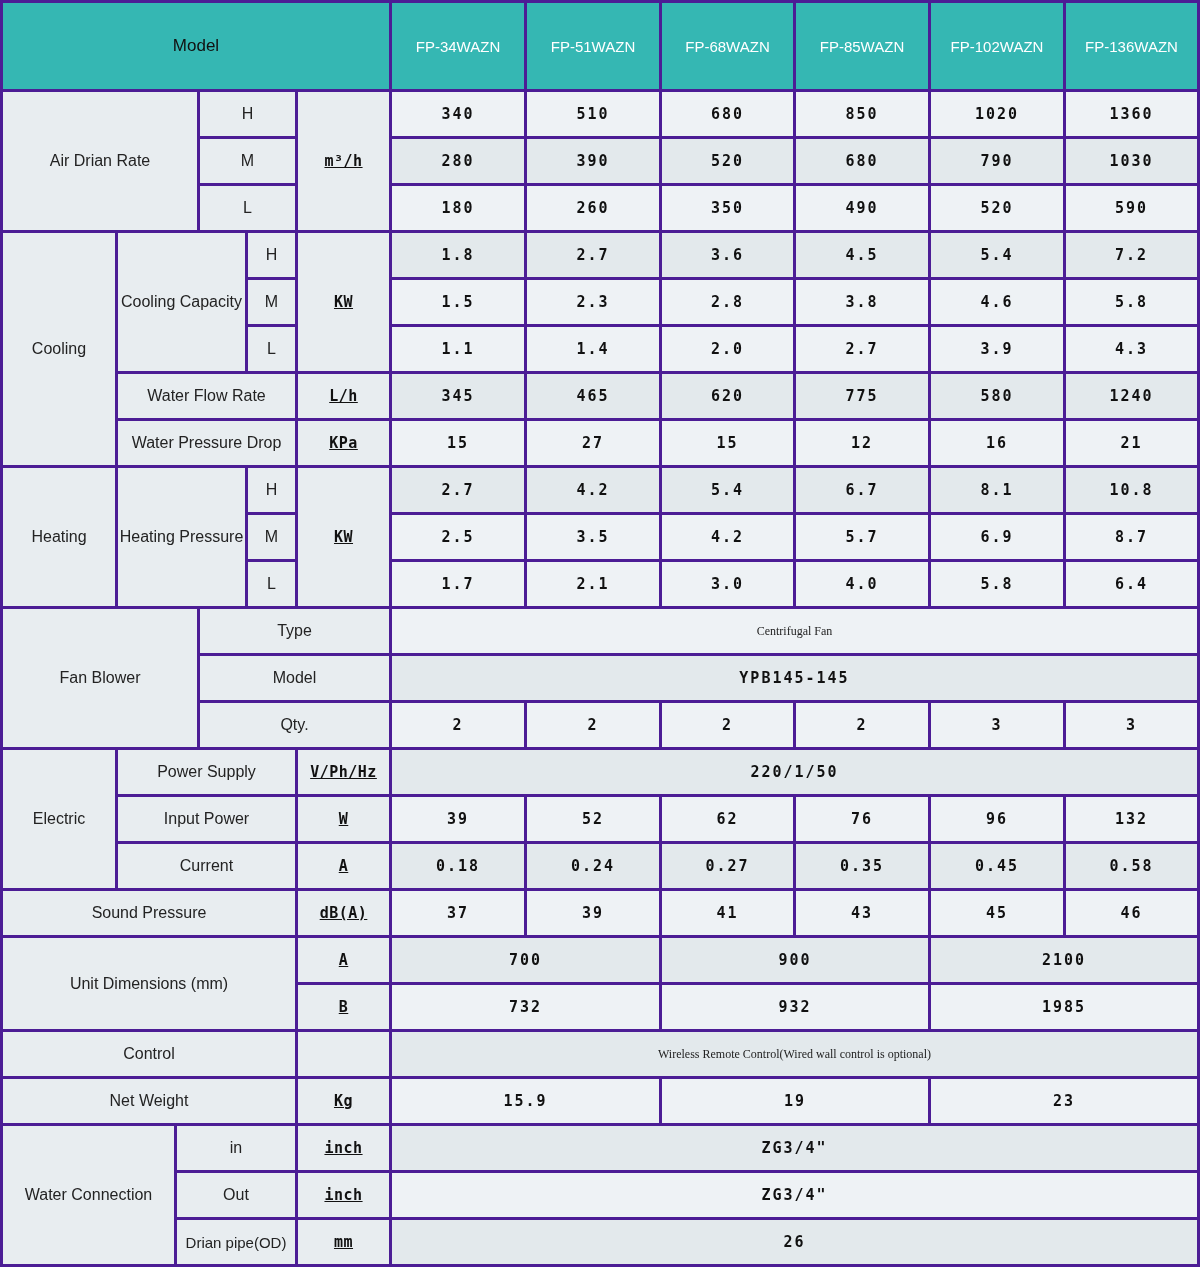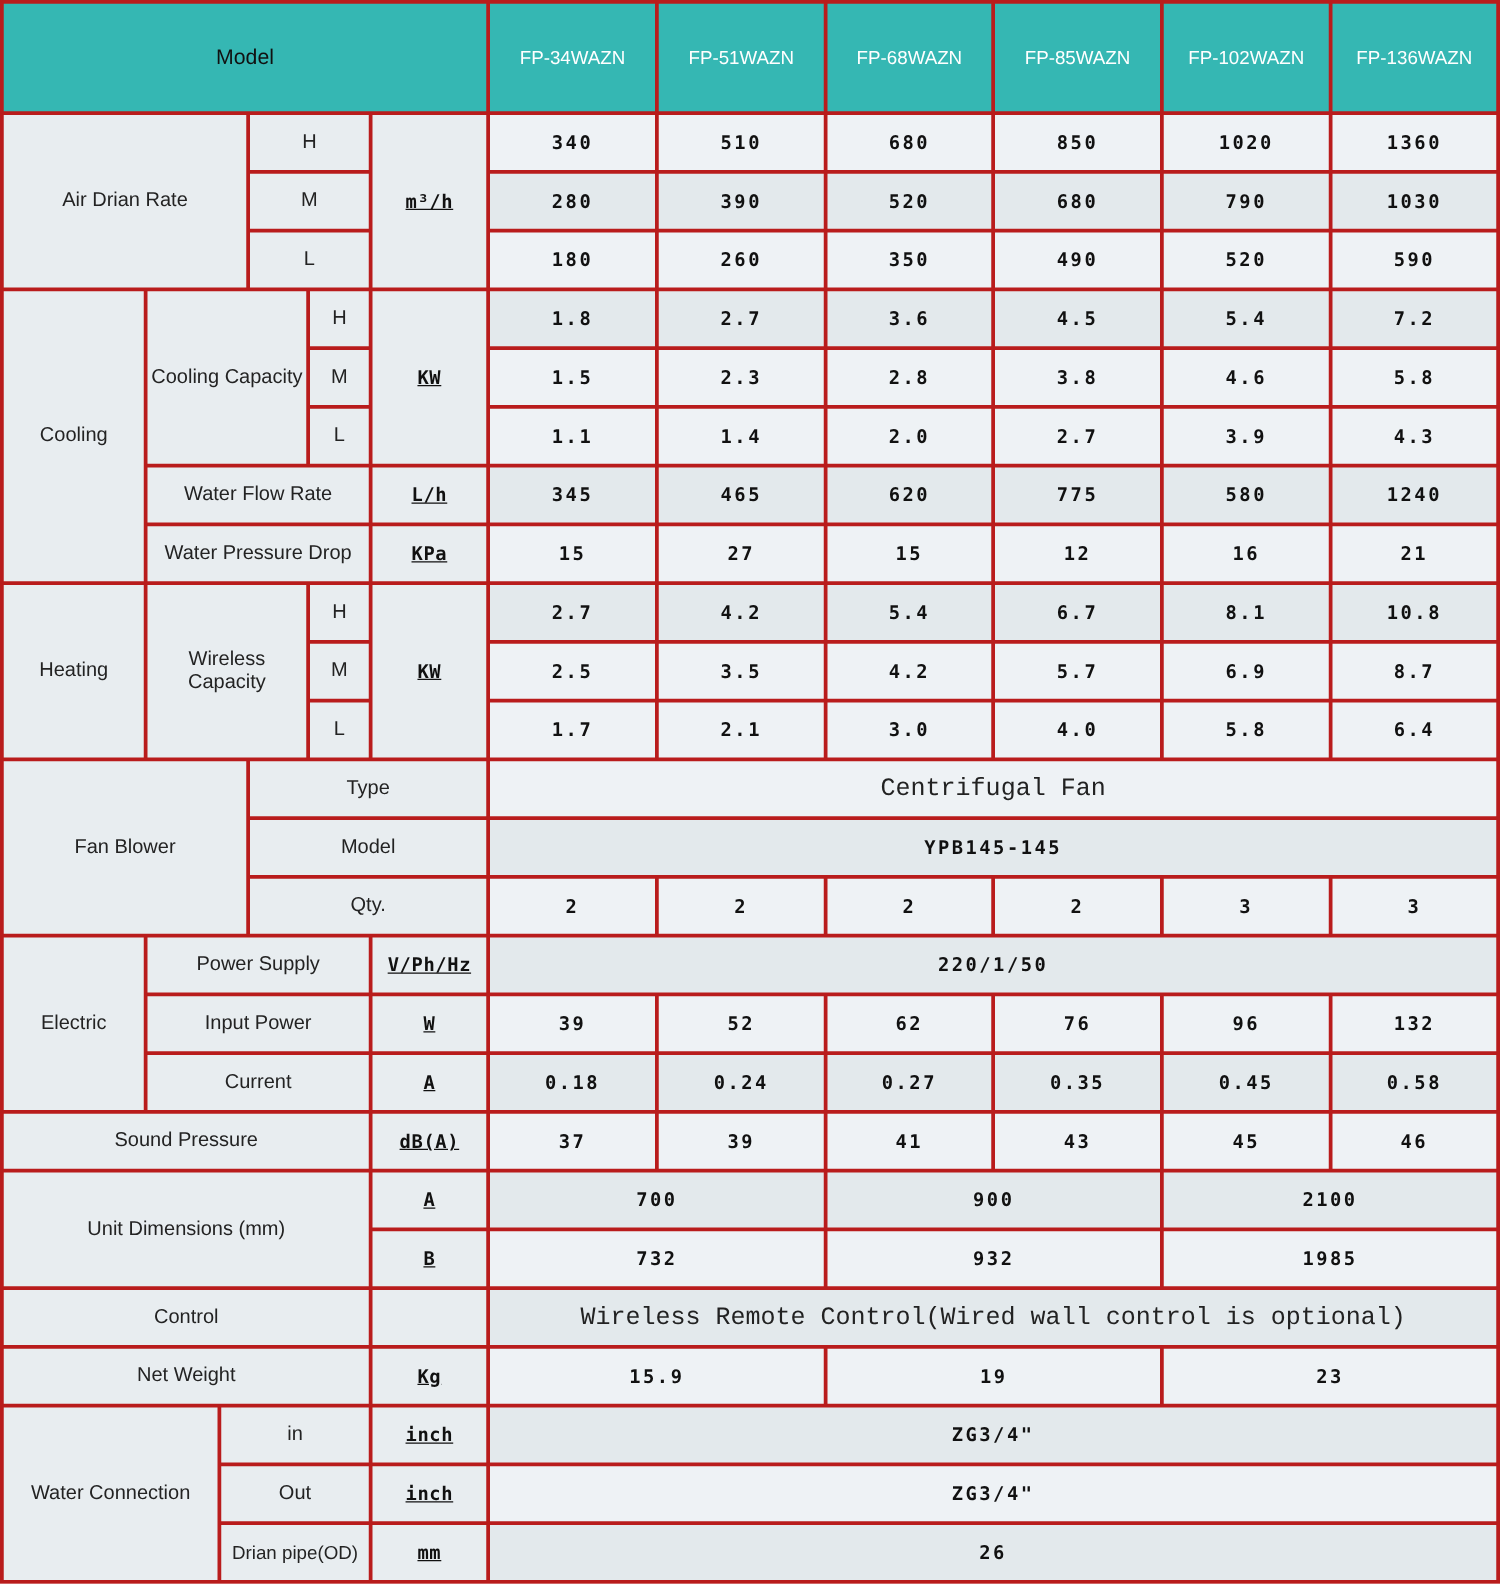--- a/index.html
+++ b/index.html
@@ -3,21 +3,21 @@
 <meta charset="utf-8">
 <style>
   html,body { margin:0; padding:0; background:#ffffff; }
   body { width:1200px; font-family:"Liberation Sans", sans-serif; }
 
   table.t {
     width:1200px;
     table-layout:fixed;
     border-collapse:separate;
     border-spacing:3px;
-    background:#b91c1c;
+    background:#4c1d95;
   }
   td, th { padding:0; text-align:center; vertical-align:middle; overflow:hidden; }
 
   tr.hr th { height:86px; }
   tr.r  td { height:44px; }
 
   .hd {
     background:var(--teal, #35b7b3);
     color:#ffffff;
     font-weight:normal;
@@ -43,22 +43,22 @@
   }
   .v {
     color:#111111;
     font-weight:bold;
     font-size:15px;
     letter-spacing:2px;
     font-family:"DejaVu Sans Mono", monospace;
   }
   .tx {
     color:#222222;
-    font-size:20px;
-    font-family:Liberation Mono, monospace;
+    font-size:12px;
+    font-family:Liberation Serif, serif;
   }
   .l { background:var(--row_light, #eef2f5); }
   .d { background:var(--row_dark, #e3e9ec); }
 </style>
 </head>
 <body>
 
 <table class="t">
   <colgroup>
     <col style="width:112px">
@@ -162,21 +162,21 @@
     <td class="v l">15</td>
     <td class="v l">27</td>
     <td class="v l">15</td>
     <td class="v l">12</td>
     <td class="v l">16</td>
     <td class="v l">21</td>
   </tr>
 
   <tr class="r">
     <td class="lb" rowspan="3">Heating</td>
-    <td class="lb" colspan="3" rowspan="3">Wireless Capacity</td>
+    <td class="lb" colspan="3" rowspan="3">Heating Pressure</td>
     <td class="lb">H</td>
     <td class="un" rowspan="3">KW</td>
     <td class="v d">2.7</td>
     <td class="v d">4.2</td>
     <td class="v d">5.4</td>
     <td class="v d">6.7</td>
     <td class="v d">8.1</td>
     <td class="v d">10.8</td>
   </tr>
   <tr class="r">

